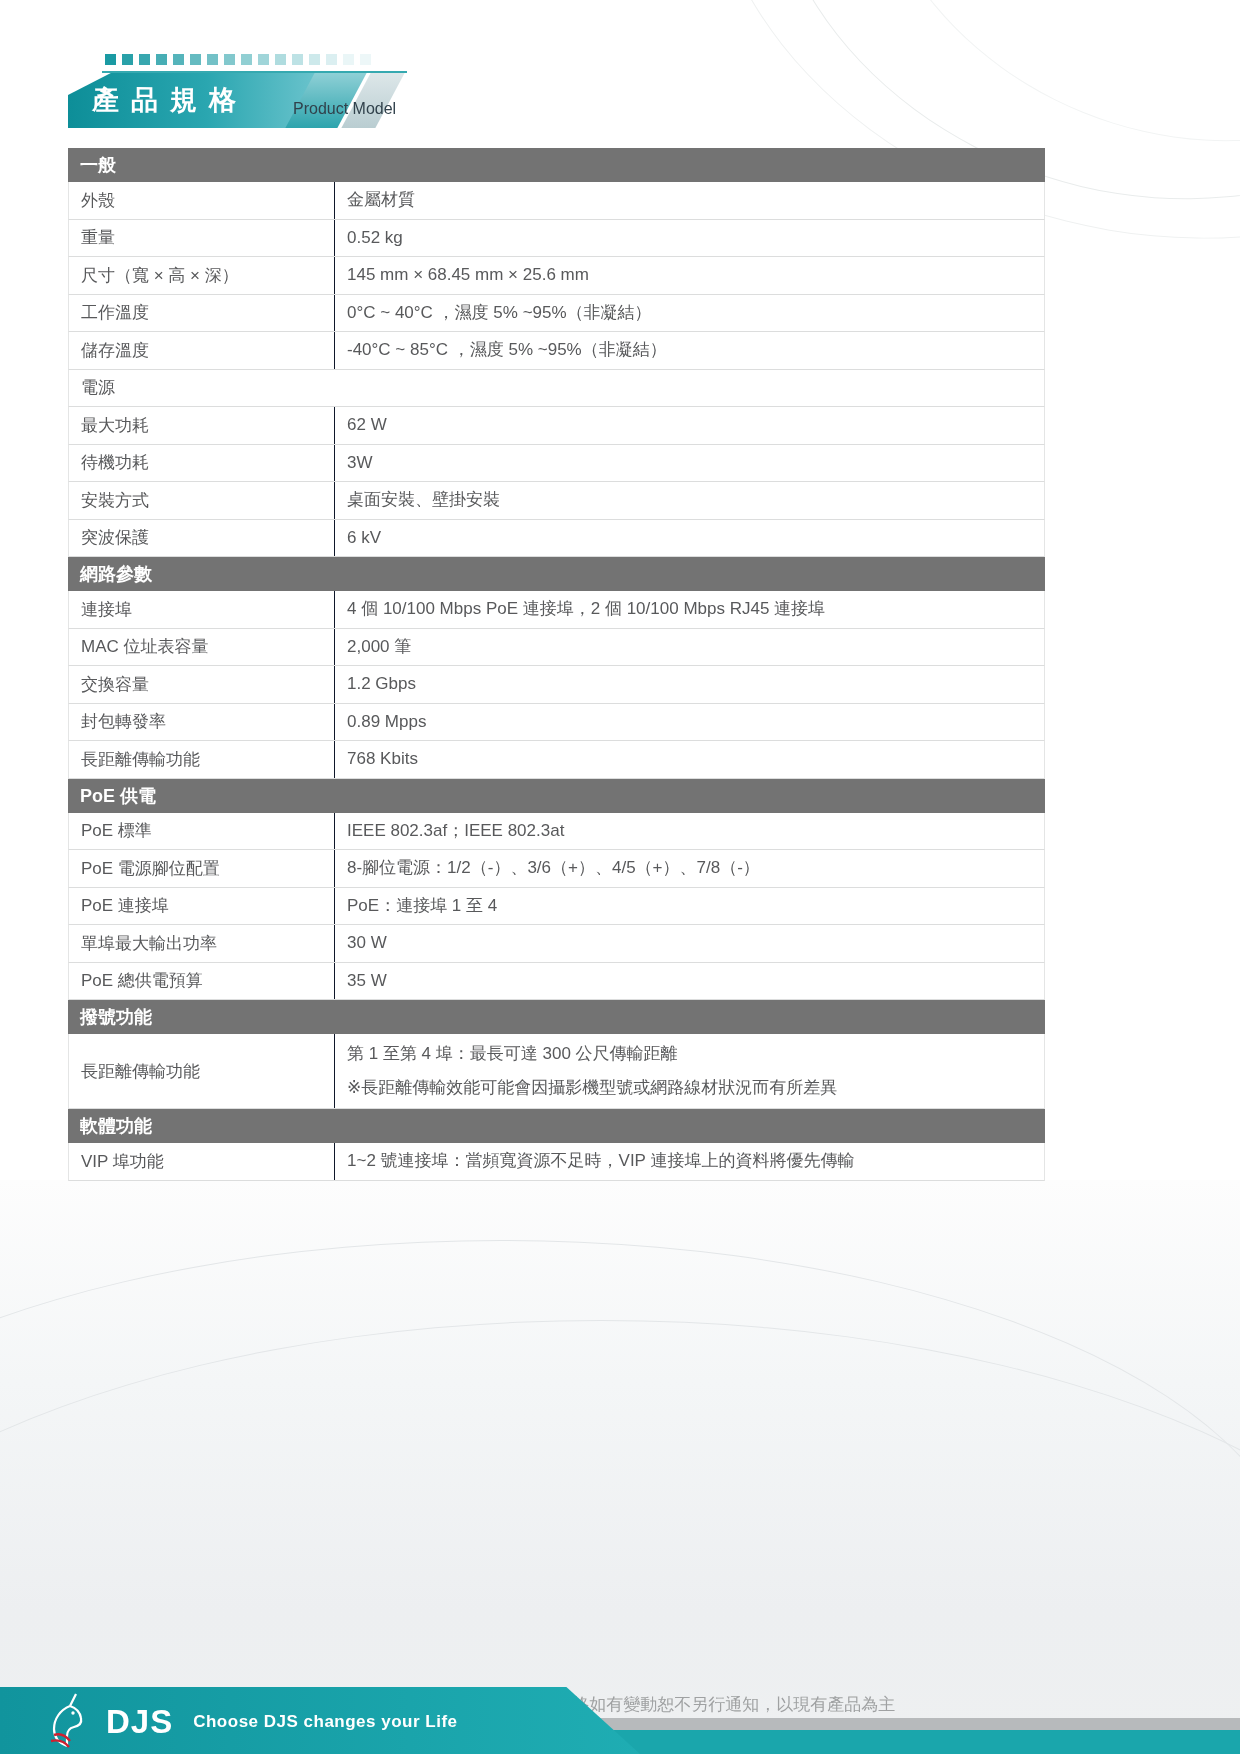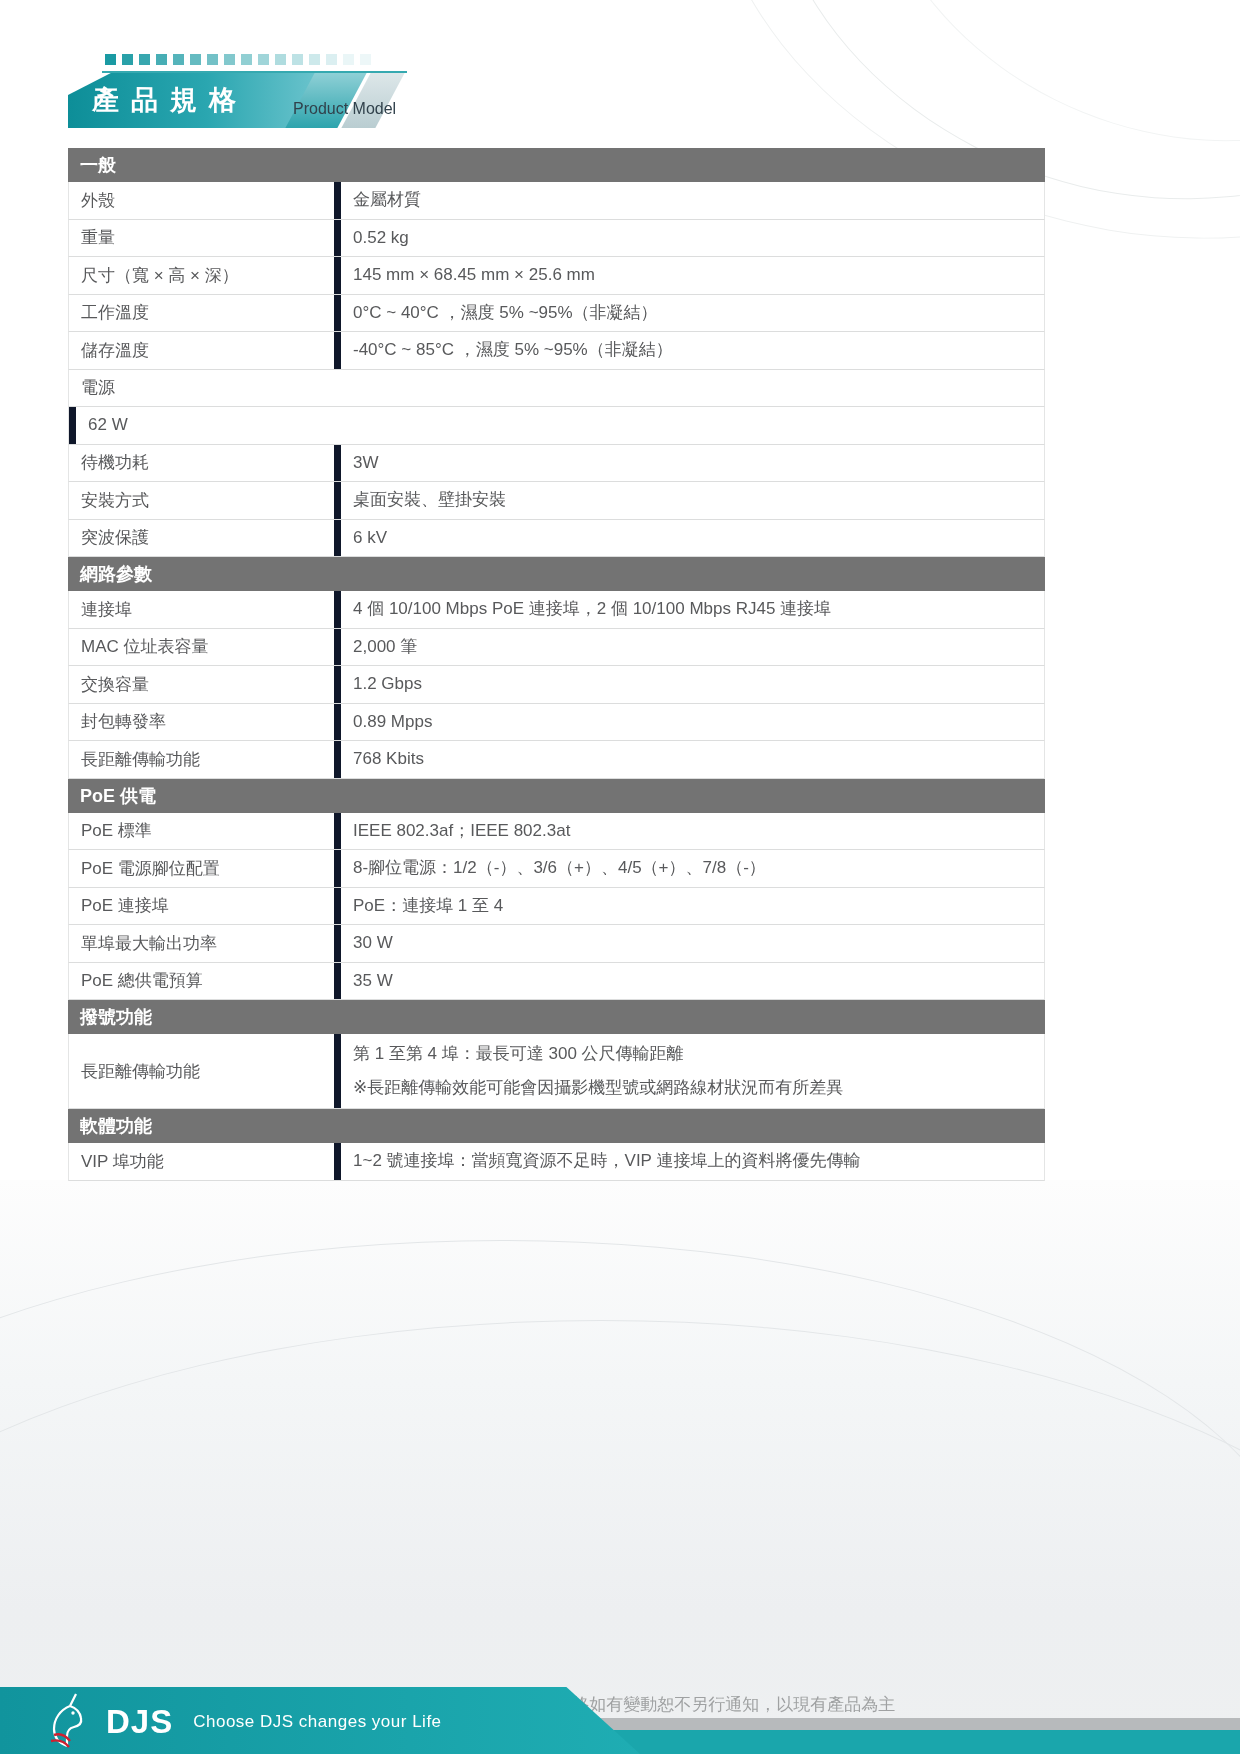--- a/index.html
+++ b/index.html
@@ -33,35 +33,35 @@
   .banner-sub{position:absolute;left:293px;top:100px;color:#31424c;font-size:16px;}
 
   
   .spec-table{position:absolute;left:68px;top:148px;width:977px;font-size:17px;color:#58595b;}
   .sec-bar{height:34px;line-height:34px;background:#737373;color:#ffffff;
            font-size:18px;font-weight:bold;padding-left:12px;}
   .row{display:flex;background:#ffffff;border-bottom:1px solid #dcdddd;
        border-left:1px solid #e4e5e5;border-right:1px solid #e4e5e5;}
   .cell{display:flex;flex-direction:column;justify-content:center;}
   .cell.label{width:253px;padding-left:12px;flex:none;}
-  .cell.value{flex:1;border-left:7px solid #0f172a;padding-left:12px;padding-right:8px;}
+  .cell.value{flex:1;border-left:1px solid #0f172a;padding-left:12px;padding-right:8px;}
   .row.h1{height:36.5px;}
   .row.h2{height:74px;}
   .cell .line{line-height:34px;}
 
   
   .footer-note{position:absolute;left:540px;top:1693px;color:#9fa1a2;font-size:17px;z-index:1;}
   .footer-gray{position:absolute;left:520px;top:1718px;width:720px;height:12px;background:#b7babc;z-index:1;}
   .footer-teal-right{position:absolute;left:520px;top:1730px;width:720px;height:24px;background:#1aa6ac;z-index:1;}
   .footer-teal-left{position:absolute;left:0;top:1687px;width:640px;height:67px;z-index:2;
                     background:linear-gradient(90deg,#11949d 0%,#1fadb3 100%);
                     clip-path:polygon(0 0,88.5% 0,100% 100%,0 100%);}
   .footer-logo{position:absolute;left:46px;top:1692px;height:60px;display:flex;align-items:center;z-index:3;}
   .logo-text{color:#ffffff;font-size:33px;font-weight:800;margin-left:6px;letter-spacing:1px;}
-  .slogan{color:#ffffff;font-size:17px;font-weight:400;margin-left:20px;letter-spacing:0.5px;}
+  .slogan{color:#ffffff;font-size:17px;font-weight:700;margin-left:20px;letter-spacing:0.5px;}
 </style>
 </head>
 <body>
 
 <div class="page">
 
   <div class="deco-arc arc1"></div>
   <div class="deco-arc arc2"></div>
   <div class="deco-arc arc3"></div>
 
@@ -124,20 +124,21 @@
       <div class="row h1">
         <div class="cell label">儲存溫度</div>
         <div class="cell value">
           <div class="line">-40°C ~ 85°C ，濕度 5% ~95%（非凝結）</div>
         </div>
       </div>
       <div class="row h1">
         <div class="cell label">電源</div>
       </div>
       <div class="row h1">
+        <div class="cell label">最大功耗</div>
         <div class="cell value">
           <div class="line">62 W</div>
         </div>
       </div>
       <div class="row h1">
         <div class="cell label">待機功耗</div>
         <div class="cell value">
           <div class="line">3W</div>
         </div>
       </div>

